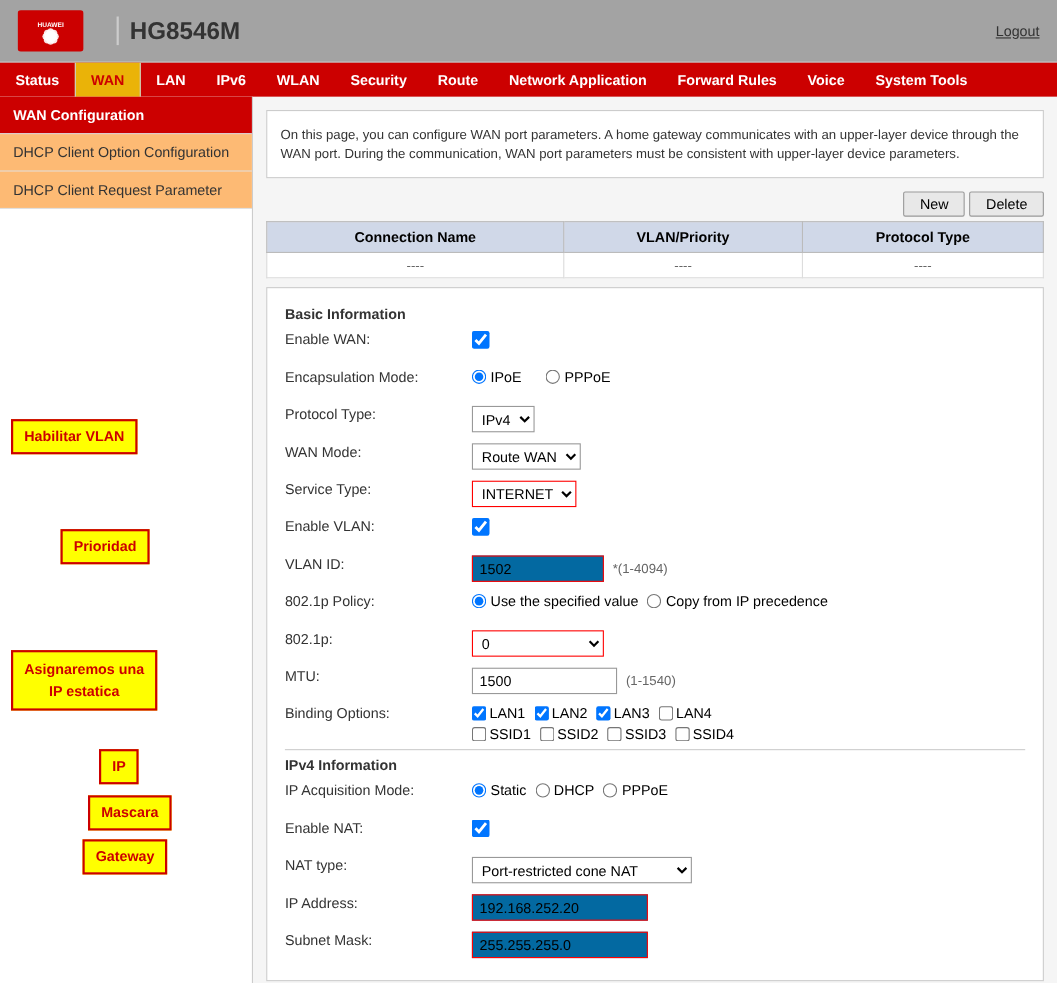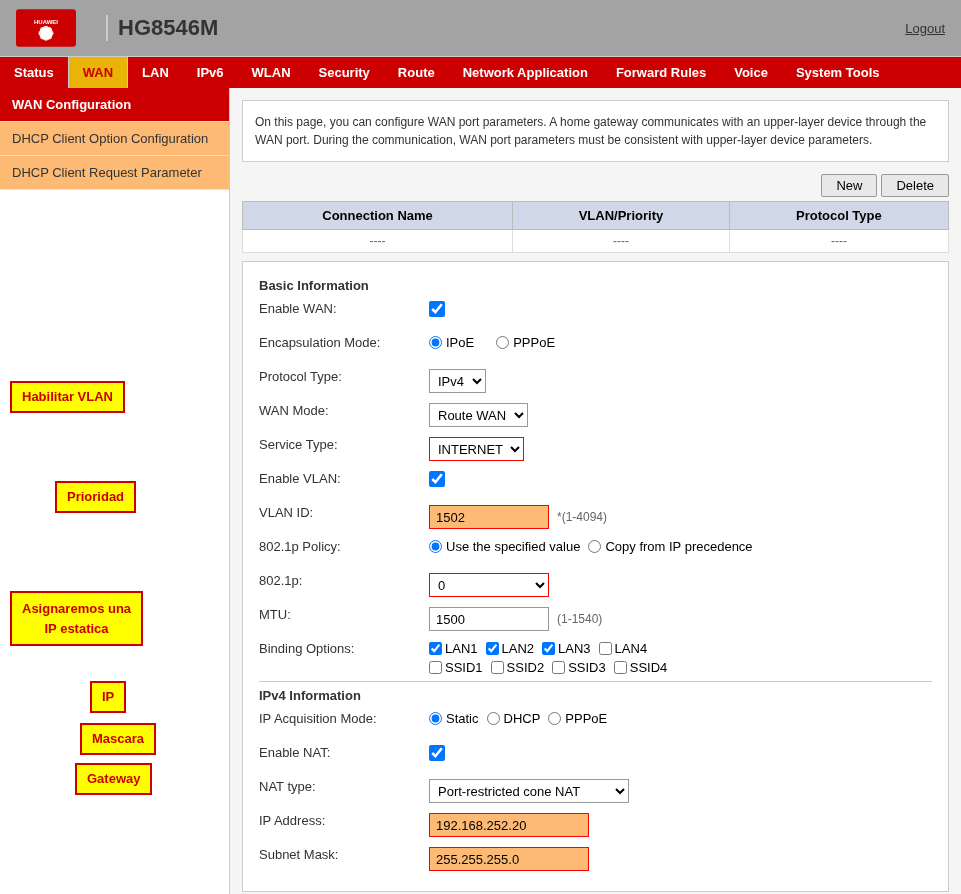--- a/index.html
+++ b/index.html
@@ -40,21 +40,21 @@
     .config-table th { background: #d0d8e8; padding: 6px 10px; font-size: 13px; border: 1px solid #bbb; }
     .config-table td { background: #fff; padding: 4px 10px; text-align: center; font-size: 12px; border: 1px solid #ddd; color: #666; }
 
     
     .form-area { background: #fff; margin: 8px 12px; border: 1px solid #ccc; padding: 10px 16px; }
     .section-title { font-weight: bold; color: #333; margin: 6px 0 8px; font-size: 13px; }
     .form-row { display: flex; align-items: flex-start; margin-bottom: 6px; min-height: 28px; }
     .form-label { width: 170px; color: #333; font-size: 13px; flex-shrink: 0; }
     .form-control { flex: 1; display: flex; align-items: center; gap: 8px; }
     .form-input { border: 1px solid #999; padding: 2px 6px; font-size: 13px; height: 24px; }
-    .form-input.highlight { border: 1px solid #f00; background: #fdba74; }
+    .form-input.highlight { border: 1px solid #f00; background: #0369a1; }
     .form-select { border: 1px solid #999; padding: 2px 4px; font-size: 13px; height: 24px; background: #fff; }
     .form-select.highlight { border: 1px solid #f00; }
     .radio-label { font-size: 13px; display: flex; align-items: center; gap: 4px; cursor: pointer; }
     .checkbox-ctrl { width: 16px; height: 16px; cursor: pointer; }
     .hint-text { color: #666; font-size: 12px; }
 
     
     .binding-row { display: flex; flex-direction: column; gap: 4px; }
     .binding-line { display: flex; gap: 8px; align-items: center; }
     .bind-item { display: flex; align-items: center; gap: 3px; font-size: 13px; }
@@ -255,21 +255,21 @@
             <div class="form-control">
               <select class="form-select highlight" style="width:120px;">
                 <option>0</option>
               </select>
             </div>
           </div>
 
           <div class="form-row">
             <div class="form-label">MTU:</div>
             <div class="form-control">
-              <input type="text" class="form-input" style="width: 120px;" value="1500">
+              <input type="text" class="form-input" style="width: 132px;" value="1500">
               <span class="hint-text">(1-1540)</span>
             </div>
           </div>
 
           <div class="form-row">
             <div class="form-label">Binding Options:</div>
             <div class="form-control">
               <div class="binding-row">
                 <div class="binding-line">
                   <label class="bind-item">

